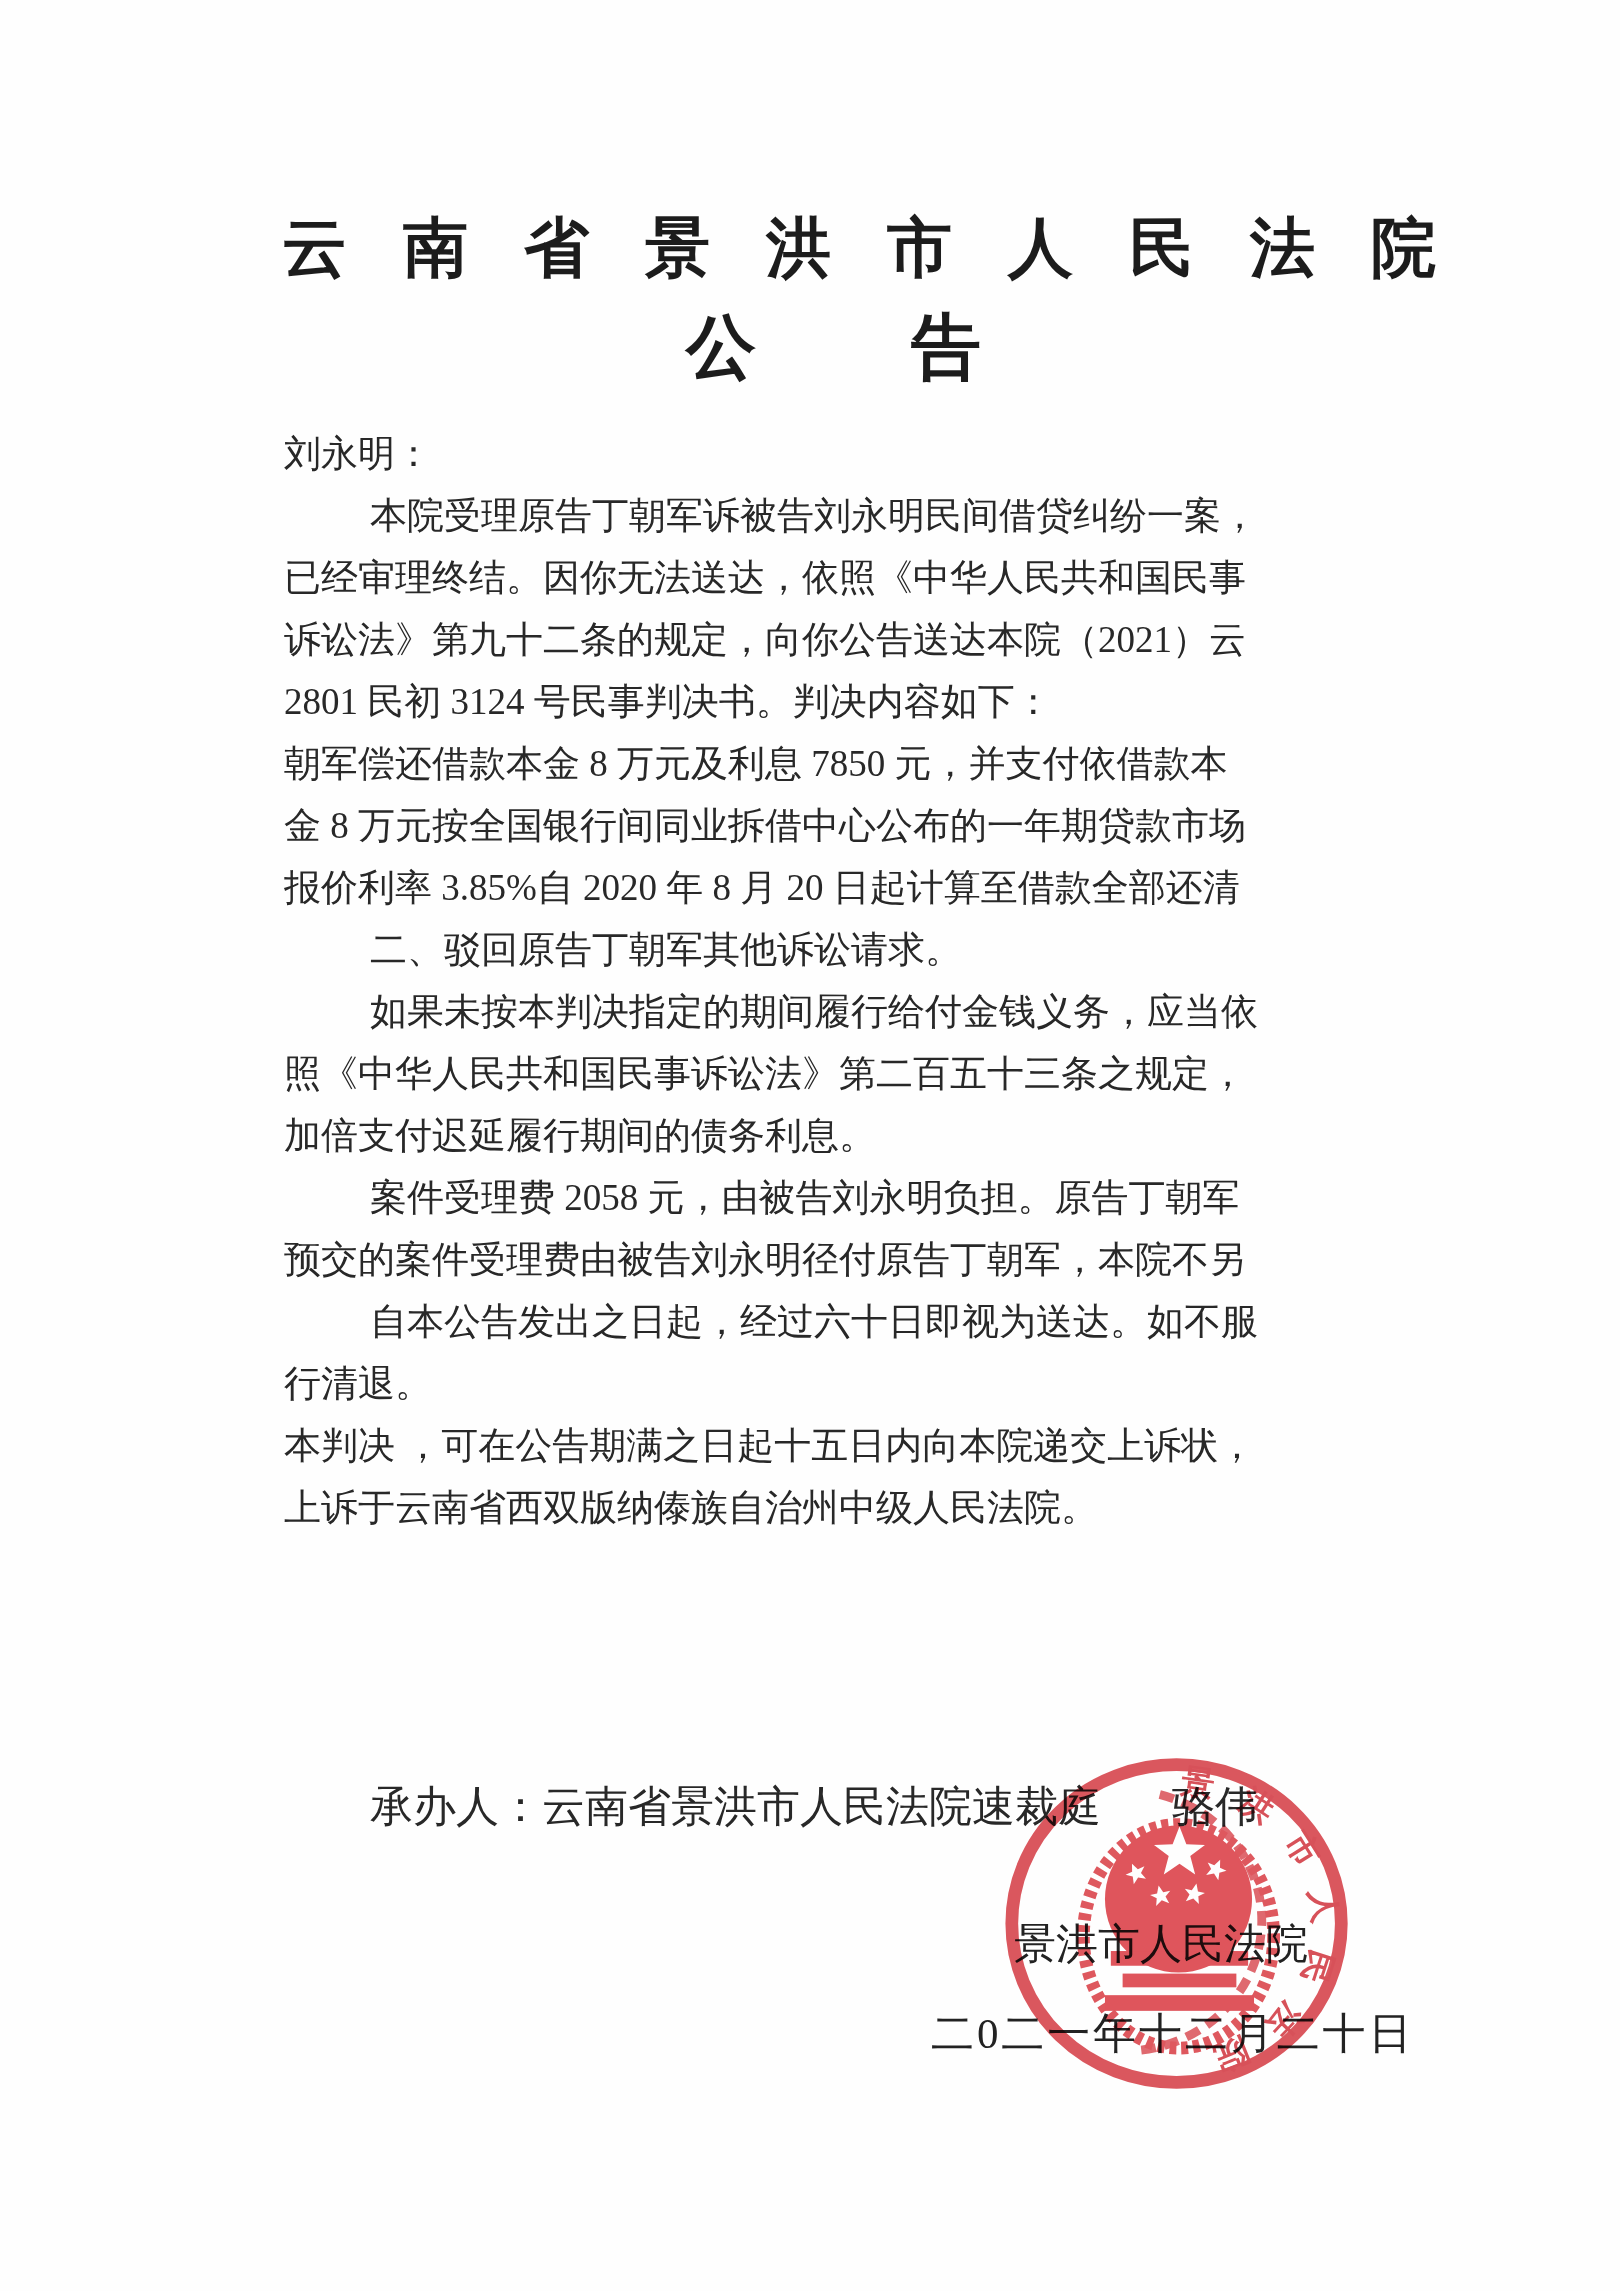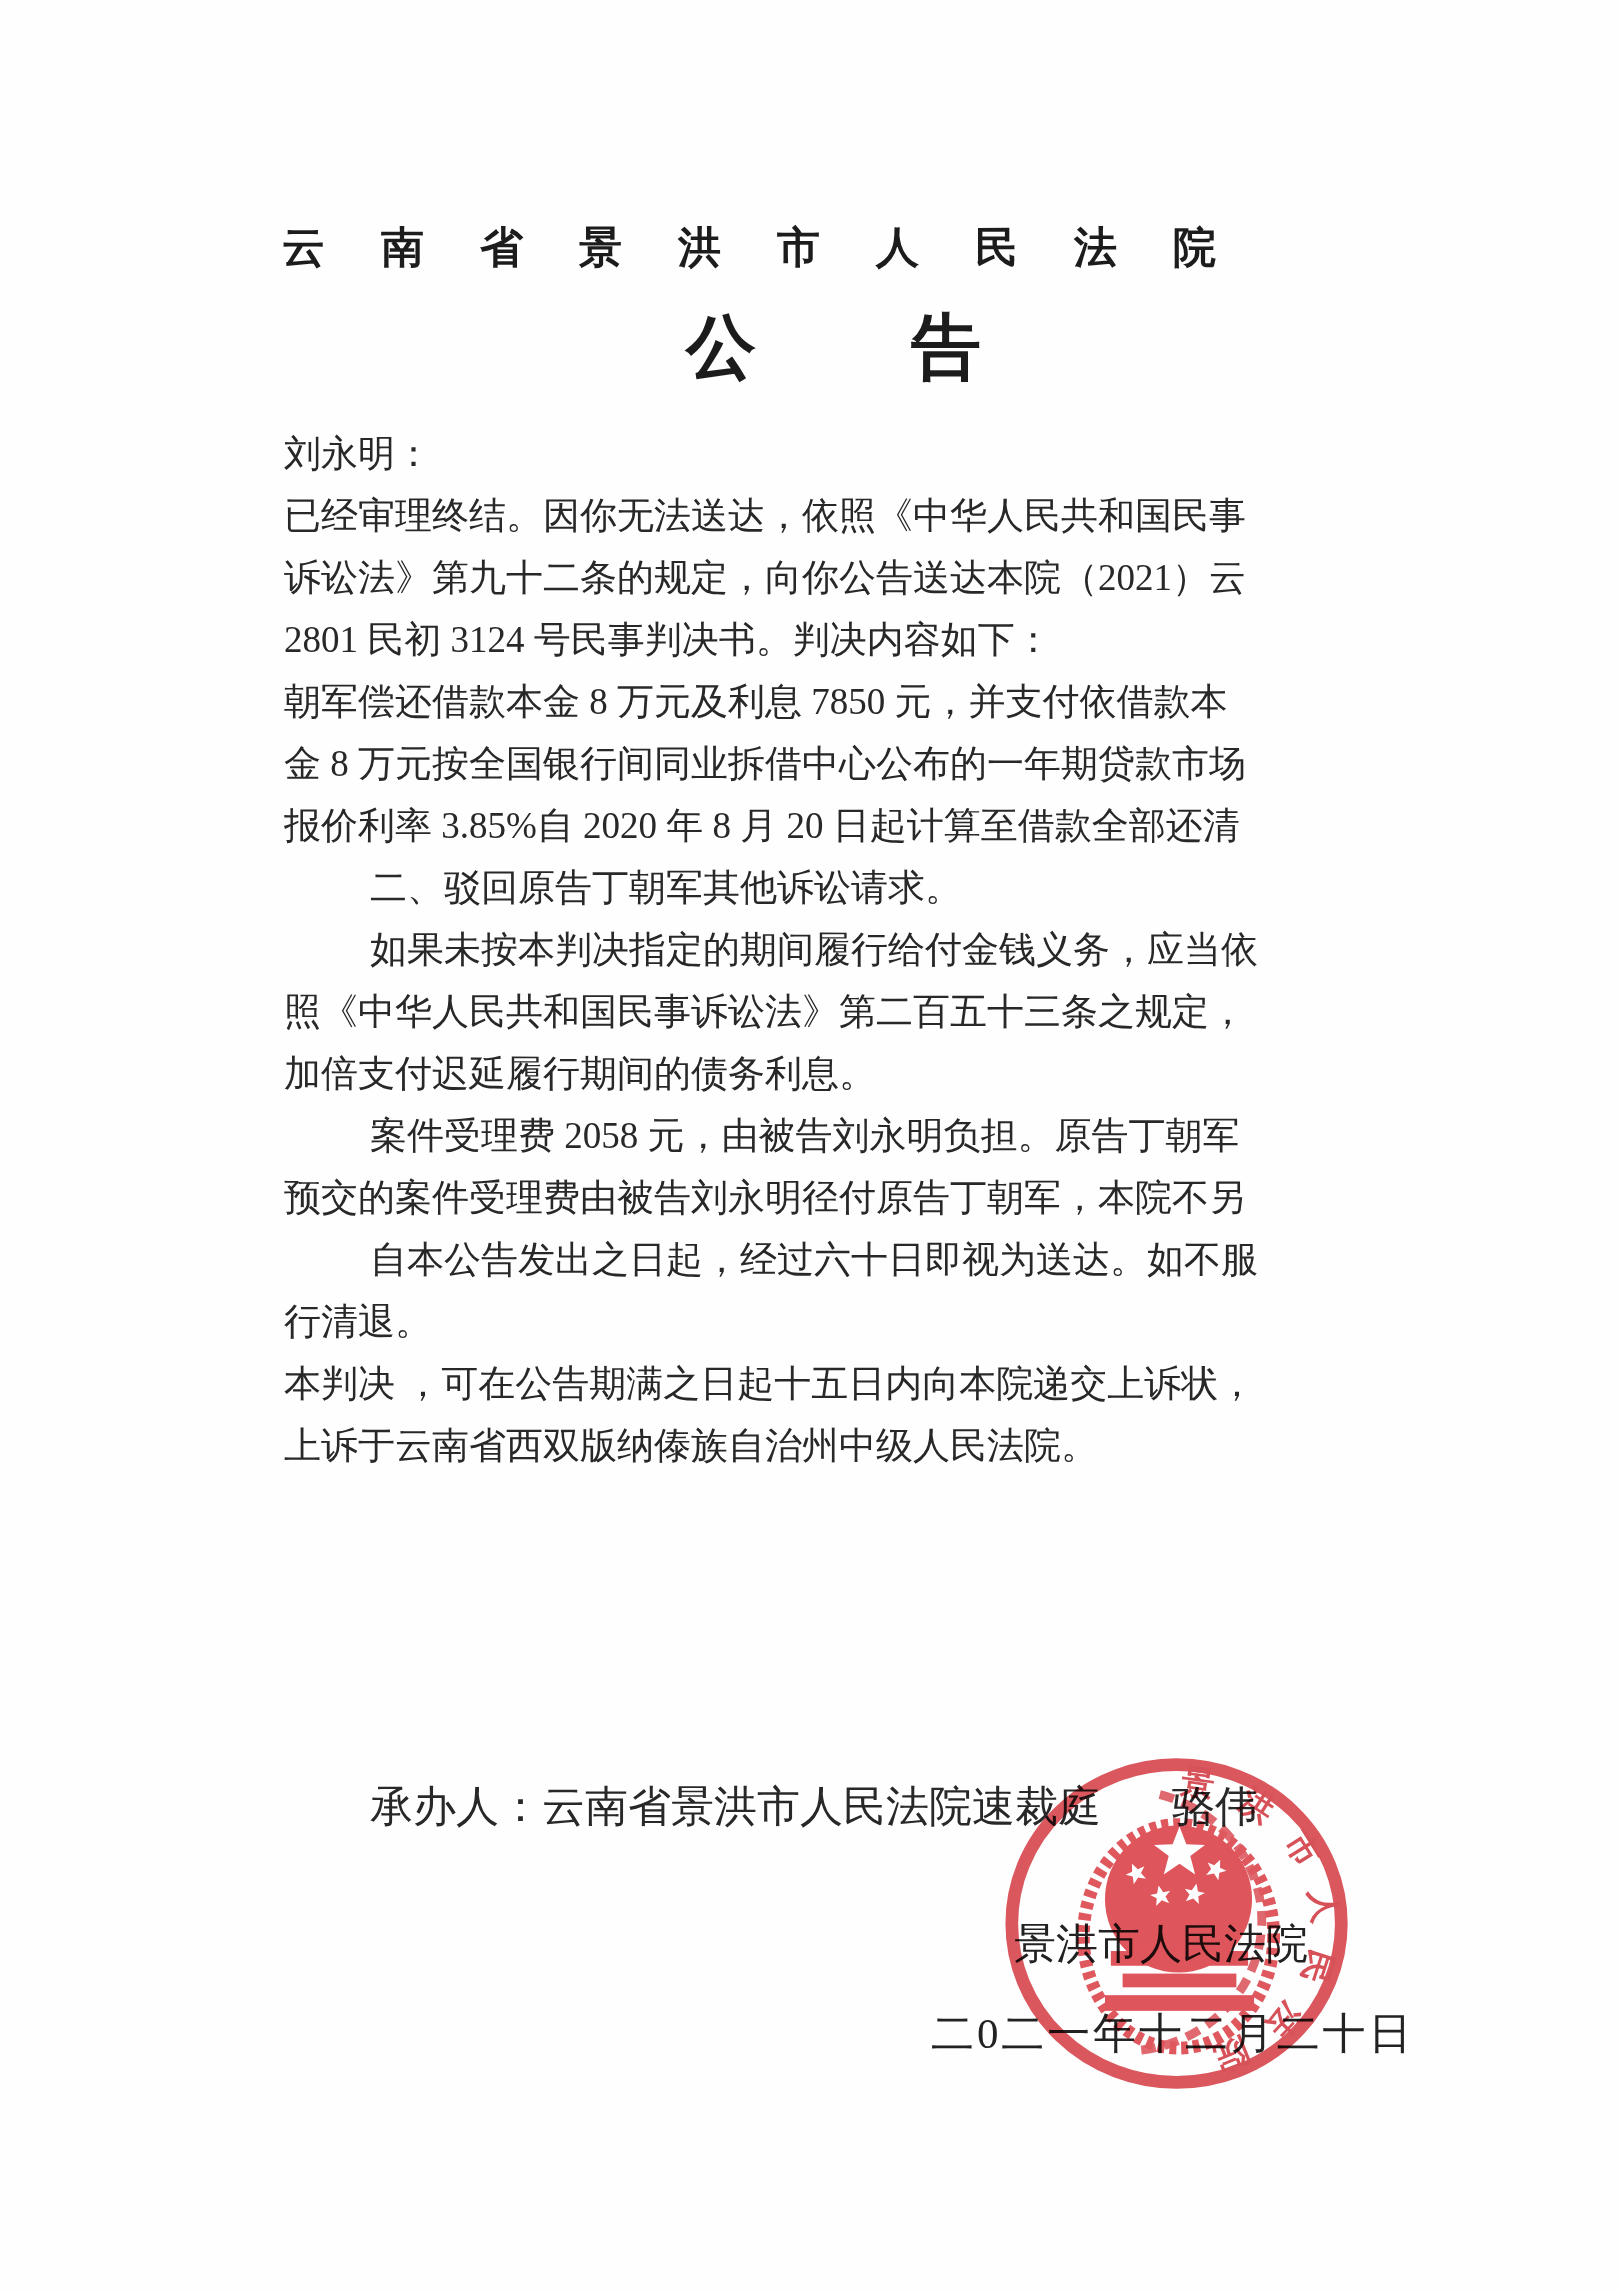--- a/index.html
+++ b/index.html
@@ -9,21 +9,21 @@
     background:#fefefe;
     overflow:hidden;
     font-family:"Liberation Serif","DejaVu Serif",serif;
     color:#262626;
   }
   .court-name{
     position:absolute;
     left:282px;top:218px;
     font-family:"Liberation Sans","DejaVu Sans",sans-serif;
     font-weight:700;
-    font-size:43px;line-height:59px;
+    font-size:65px;line-height:59px;
     letter-spacing:56px;
     white-space:nowrap;
     color:#1c1c1c;
   }
   .notice-title{
     position:absolute;
     left:686px;top:300px;
     font-family:"Liberation Sans","DejaVu Sans",sans-serif;
     font-weight:700;
     font-size:70px;line-height:94px;
@@ -81,20 +81,21 @@
 <body>
 
 <div class="page">
 
   <div class="court-name">云南省景洪市人民法院</div>
 
   <div class="notice-title">公告</div>
 
   <div class="body-block">
     <div class="line">刘永明：</div>
+    <div class="line indent">本院受理原告丁朝军诉被告刘永明民间借贷纠纷一案，</div>
     <div class="line">已经审理终结。因你无法送达，依照《中华人民共和国民事</div>
     <div class="line">诉讼法》第九十二条的规定，向你公告送达本院（2021）云</div>
     <div class="line">2801 民初 3124 号民事判决书。判决内容如下：</div>
     <div class="line">朝军偿还借款本金 8 万元及利息 7850 元，并支付依借款本</div>
     <div class="line">金 8 万元按全国银行间同业拆借中心公布的一年期贷款市场</div>
     <div class="line">报价利率 3.85%自 2020 年 8 月 20 日起计算至借款全部还清</div>
     <div class="line indent">二、驳回原告丁朝军其他诉讼请求。</div>
     <div class="line indent">如果未按本判决指定的期间履行给付金钱义务，应当依</div>
     <div class="line">照《中华人民共和国民事诉讼法》第二百五十三条之规定，</div>
     <div class="line">加倍支付迟延履行期间的债务利息。</div>

